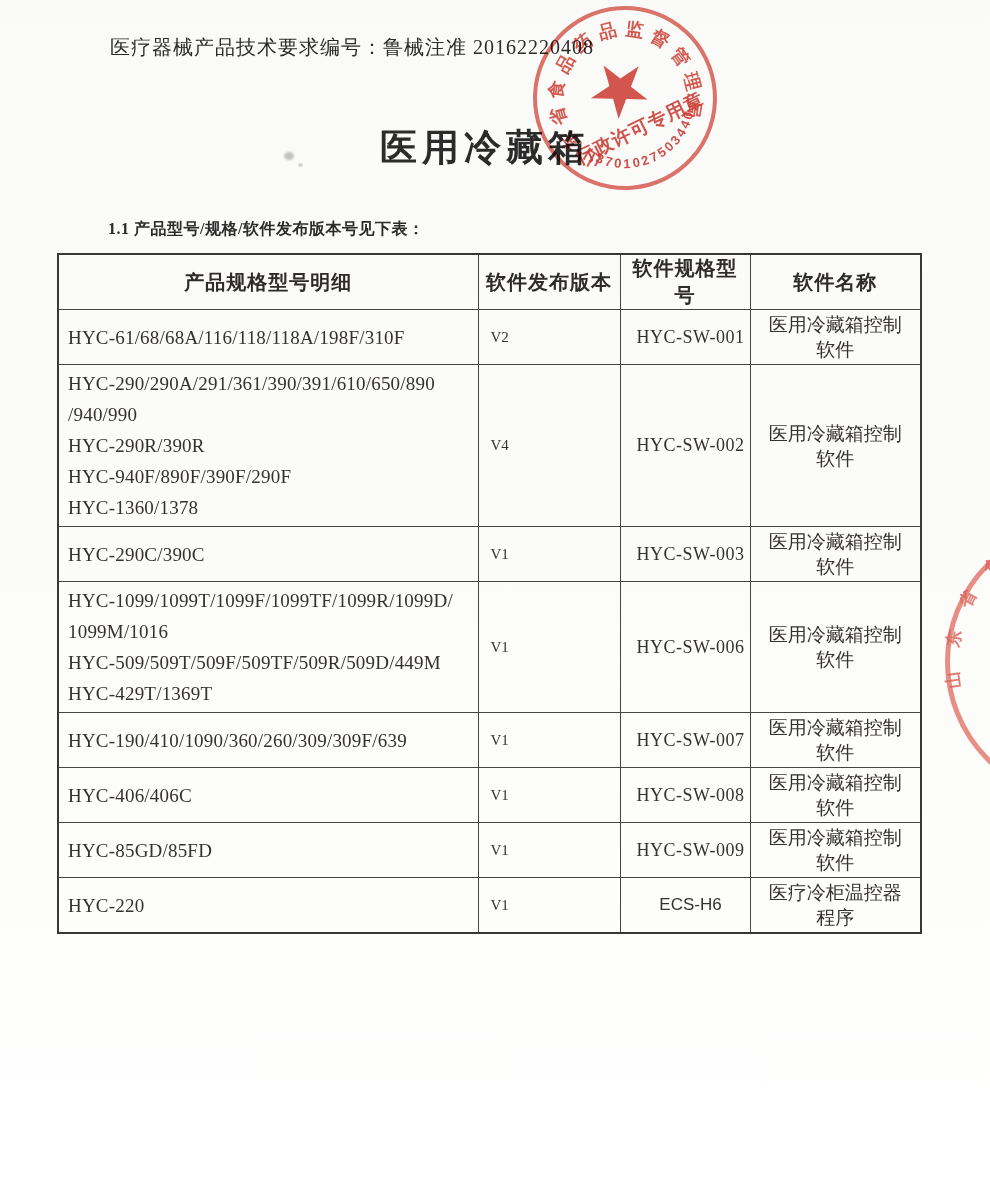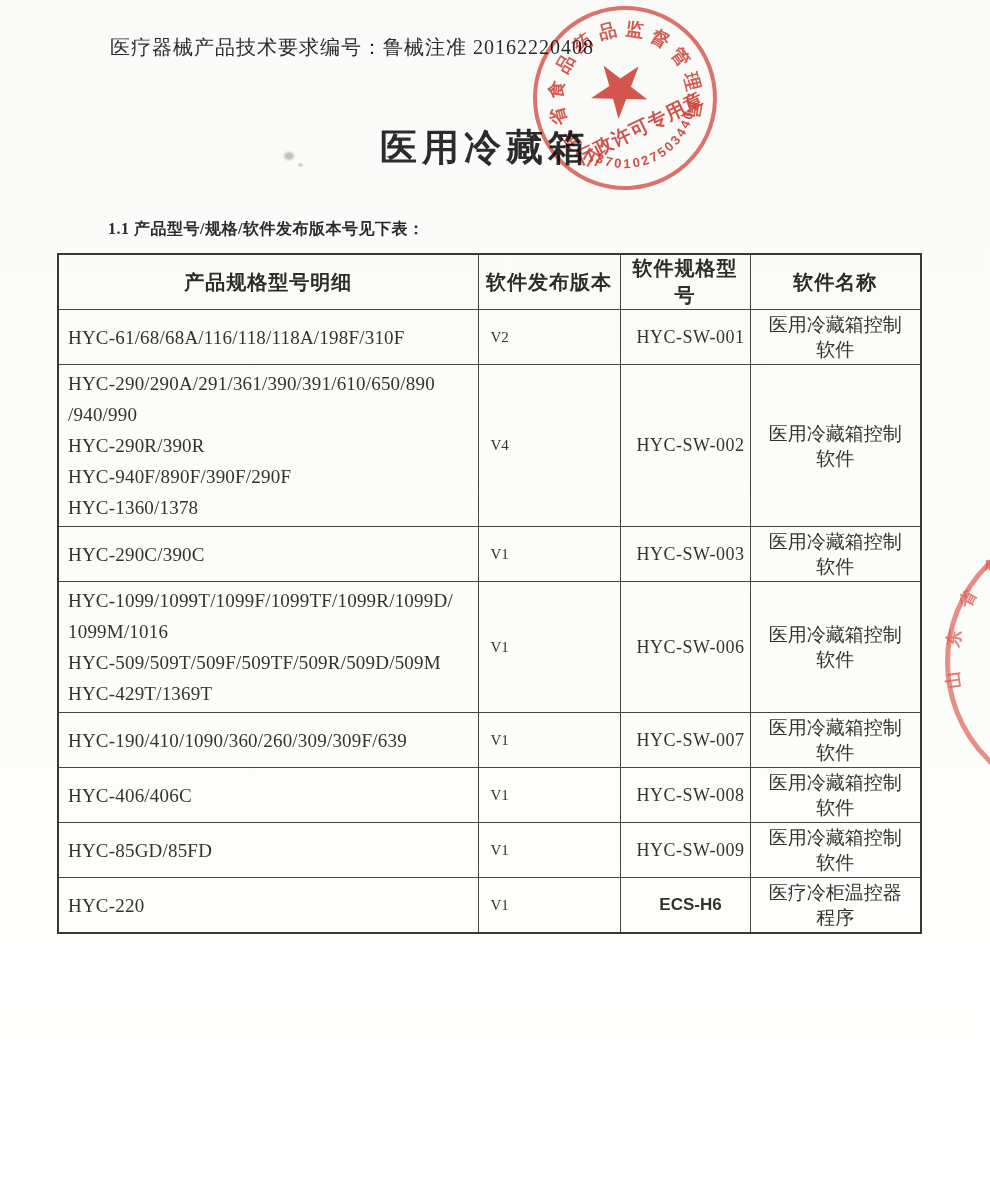--- a/index.html
+++ b/index.html
@@ -15,21 +15,21 @@
 
   .spec-table { position:absolute; left:57px; top:253px; width:863px; border-collapse:collapse; table-layout:fixed; background:transparent; }
   .spec-table, .spec-table th, .spec-table td { border:1.6px solid #474441;padding-left:12px; }
   .spec-table { border-width:2.2px; border-color:#3a3835; }
   .spec-table th { font-size:20px; font-weight:bold; height:44px; padding:0 2px; letter-spacing:1px; color:#2e2c2a; }
   .spec-table td { color:#34322f; }
   td.models  { text-align:left; padding:3px 6px 3px 9px; line-height:31px; font-size:19px; letter-spacing:.2px; }
   td.models div { white-space:nowrap; }
   td.version { text-align:left; font-size:15px; }
   td.code    { text-align:center; font-size:18px; letter-spacing:.5px;margin-left:44px; }
-  td.code.sans { font-family:"Liberation Sans","DejaVu Sans",sans-serif; font-weight:bold; font-size:17px; letter-spacing:0; }
+  td.code.sans { font-family:"Liberation Sans","DejaVu Sans",sans-serif; font-weight:normal; font-size:17px; letter-spacing:0; }
   td.name    { text-align:center; font-size:19px; line-height:25px; padding:2px 10px;font-family:Liberation Serif, serif; }
 
   
   .seal { position:absolute; left:533px; top:6px; width:184px; height:184px; transform:rotate(-26deg); mix-blend-mode:multiply; opacity:.92; }
   .seal-ring { position:absolute; inset:0; border:4px solid rgba(210,62,50,.78); border-radius:50%; }
   .ring-char { position:absolute; left:50%; top:50%; width:22px; margin-left:-11px; margin-top:-12px; text-align:center;
                font-size:18px; font-weight:bold; color:rgba(205,52,42,.88); }
   .ring-digit { position:absolute; left:50%; top:50%; width:12px; margin-left:-6px; margin-top:-8px; text-align:center;
                font-size:13px; font-weight:bold; color:rgba(198,45,38,.9); font-family:"Liberation Sans",sans-serif; }
   .seal-star { position:absolute; left:50%; top:44%; width:60px; height:58px; margin-left:-31px; margin-top:-28px;
@@ -106,21 +106,21 @@
           </td>
       <td class="version">V1</td>
       <td class="code">HYC-SW-003</td>
       <td class="name">医用冷藏箱控制软件</td>
     </tr>
 
     <tr>
       <td class="models">
             <div>HYC-1099/1099T/1099F/1099TF/1099R/1099D/</div>
             <div>1099M/1016</div>
-            <div>HYC-509/509T/509F/509TF/509R/509D/509M</div>
+            <div>HYC-509/509T/509F/509TF/509R/509D/449M</div>
             <div>HYC-429T/1369T</div>
           </td>
       <td class="version">V1</td>
       <td class="code">HYC-SW-006</td>
       <td class="name">医用冷藏箱控制软件</td>
     </tr>
 
     <tr>
       <td class="models">
             <div>HYC-190/410/1090/360/260/309/309F/639</div>

